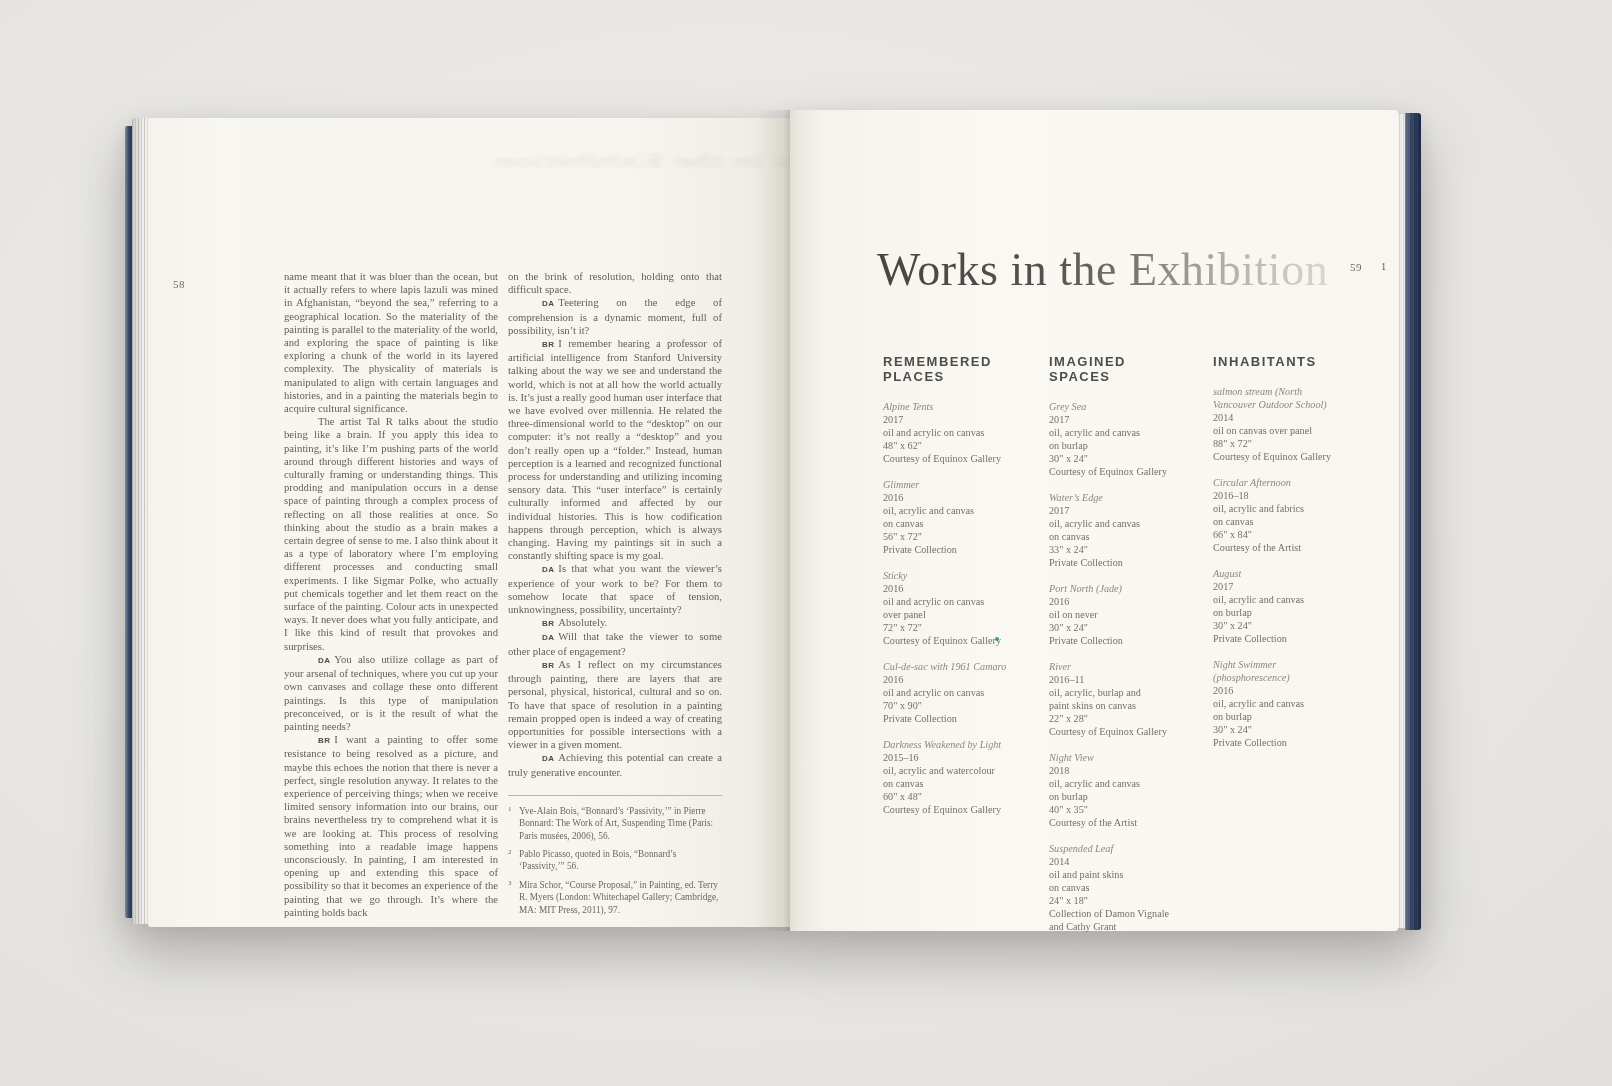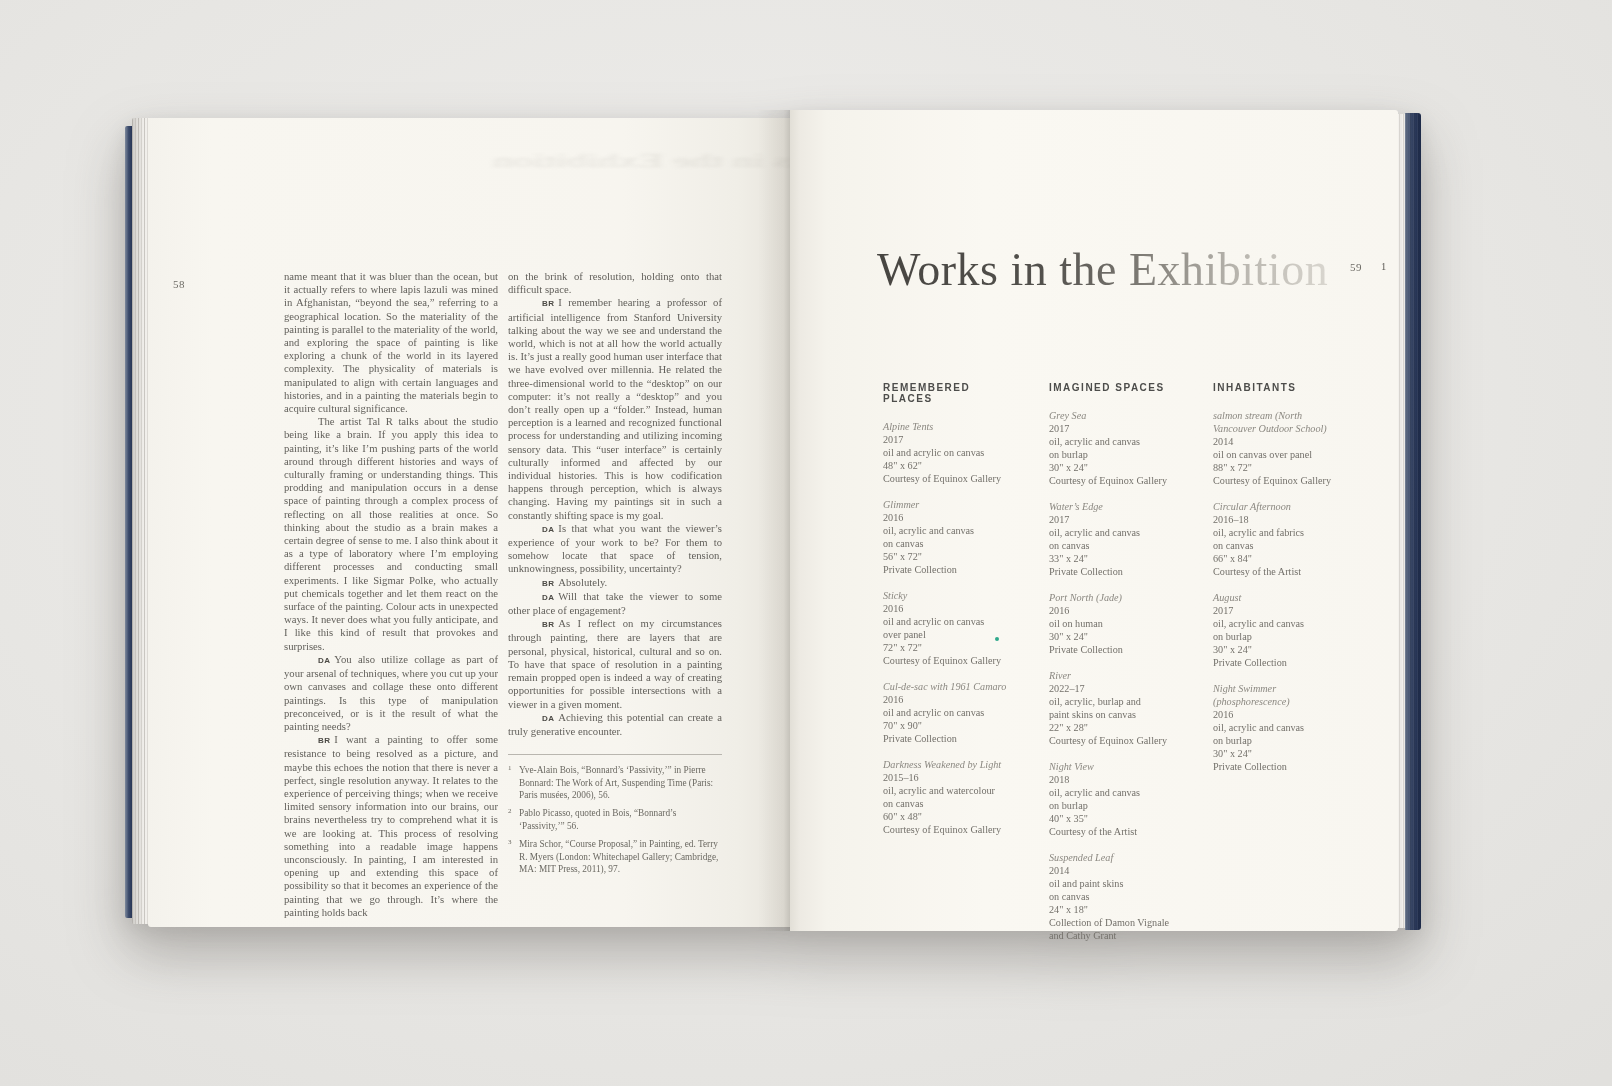--- a/index.html
+++ b/index.html
@@ -89,21 +89,21 @@
     font-size:46px;line-height:1;letter-spacing:.5px;color:#565450;white-space:nowrap;
   }
   @supports (-webkit-background-clip:text){
     .title{
       background:linear-gradient(90deg,#474541 0%,#53514d 38%,#7c7973 58%,#b4b1aa 78%,#d9d6cf 100%);
       -webkit-background-clip:text;background-clip:text;color:transparent;
     }
   }
   .col-heading{
     font-family:"Liberation Sans", sans-serif;font-weight:600;
-    font-size:10px;letter-spacing:1.5px;color:#4d4d4b;margin-bottom:16px;margin-top:28px;
+    font-size:13px;letter-spacing:1.5px;color:#4d4d4b;margin-bottom:16px;
   }
   .works-col{position:absolute;top:244px;}
   .wc-1{left:93px;width:138px;}
   .wc-2{left:259px;width:142px;}
   .wc-3{left:423px;width:128px;}
   .work{margin-bottom:13px;font-size:10.2px;line-height:13px;}
   .work-title{font-style:italic;color:#8b8881;}
   .work-line{color:#73706a;}
   .reg-dot{
     position:absolute;left:205px;top:527px;width:4px;height:4px;border-radius:50%;
@@ -133,20 +133,21 @@
 
   <p class="para indent"><span class="speaker">DA</span><span class="ptext">You also utilize collage as part of your arsenal of techniques, where you cut up your own canvases and collage these onto different paintings. Is this type of manipulation preconceived, or is it the result of what the painting needs?</span></p>
 
   <p class="para indent"><span class="speaker">BR</span><span class="ptext">I want a painting to offer some resistance to being resolved as a picture, and maybe this echoes the notion that there is never a perfect, single resolution anyway. It relates to the experience of perceiving things; when we receive limited sensory information into our brains, our brains nevertheless try to comprehend what it is we are looking at. This process of resolving something into a readable image happens unconsciously. In painting, I am interested in opening up and extending this space of possibility so that it becomes an experience of the painting that we go through. It’s where the painting holds back</span></p>
 </div>
 
       <div class="text-col col-b">
         <div>
   <p class="para"><span class="ptext">on the brink of resolution, holding onto that difficult space.</span></p>
 
+  <p class="para indent"><span class="speaker">DA</span><span class="ptext">Teetering on the edge of comprehension is a dynamic moment, full of possibility, isn’t it?</span></p>
 
   <p class="para indent"><span class="speaker">BR</span><span class="ptext">I remember hearing a professor of artificial intelligence from Stanford University talking about the way we see and understand the world, which is not at all how the world actually is. It’s just a really good human user interface that we have evolved over millennia. He related the three-dimensional world to the “desktop” on our computer: it’s not really a “desktop” and you don’t really open up a “folder.” Instead, human perception is a learned and recognized functional process for understanding and utilizing incoming sensory data. This “user interface” is certainly culturally informed and affected by our individual histories. This is how codification happens through perception, which is always changing. Having my paintings sit in such a constantly shifting space is my goal.</span></p>
 
   <p class="para indent"><span class="speaker">DA</span><span class="ptext">Is that what you want the viewer’s experience of your work to be? For them to somehow locate that space of tension, unknowingness, possibility, uncertainty?</span></p>
 
   <p class="para indent"><span class="speaker">BR</span><span class="ptext">Absolutely.</span></p>
 
   <p class="para indent"><span class="speaker">DA</span><span class="ptext">Will that take the viewer to some other place of engagement?</span></p>
 
   <p class="para indent"><span class="speaker">BR</span><span class="ptext">As I reflect on my circumstances through painting, there are layers that are personal, physical, historical, cultural and so on. To have that space of resolution in a painting remain propped open is indeed a way of creating opportunities for possible intersections with a viewer in a given moment.</span></p>
@@ -257,30 +258,30 @@
                 <div class="work-line">on canvas</div>
                 <div class="work-line">33" x 24"</div>
                 <div class="work-line">Private Collection</div>
               </div>
   </div>
 
   <div class="work">
     <div class="work-title">Port North (Jade)</div>
     <div class="work-lines">
                 <div class="work-line">2016</div>
-                <div class="work-line">oil on human</div>
+                <div class="work-line">oil on never</div>
                 <div class="work-line">30" x 24"</div>
                 <div class="work-line">Private Collection</div>
               </div>
   </div>
 
   <div class="work">
     <div class="work-title">River</div>
     <div class="work-lines">
-                <div class="work-line">2022–17</div>
+                <div class="work-line">2016–11</div>
                 <div class="work-line">oil, acrylic, burlap and</div>
                 <div class="work-line">paint skins on canvas</div>
                 <div class="work-line">22" x 28"</div>
                 <div class="work-line">Courtesy of Equinox Gallery</div>
               </div>
   </div>
 
   <div class="work">
     <div class="work-title">Night View</div>
     <div class="work-lines">

